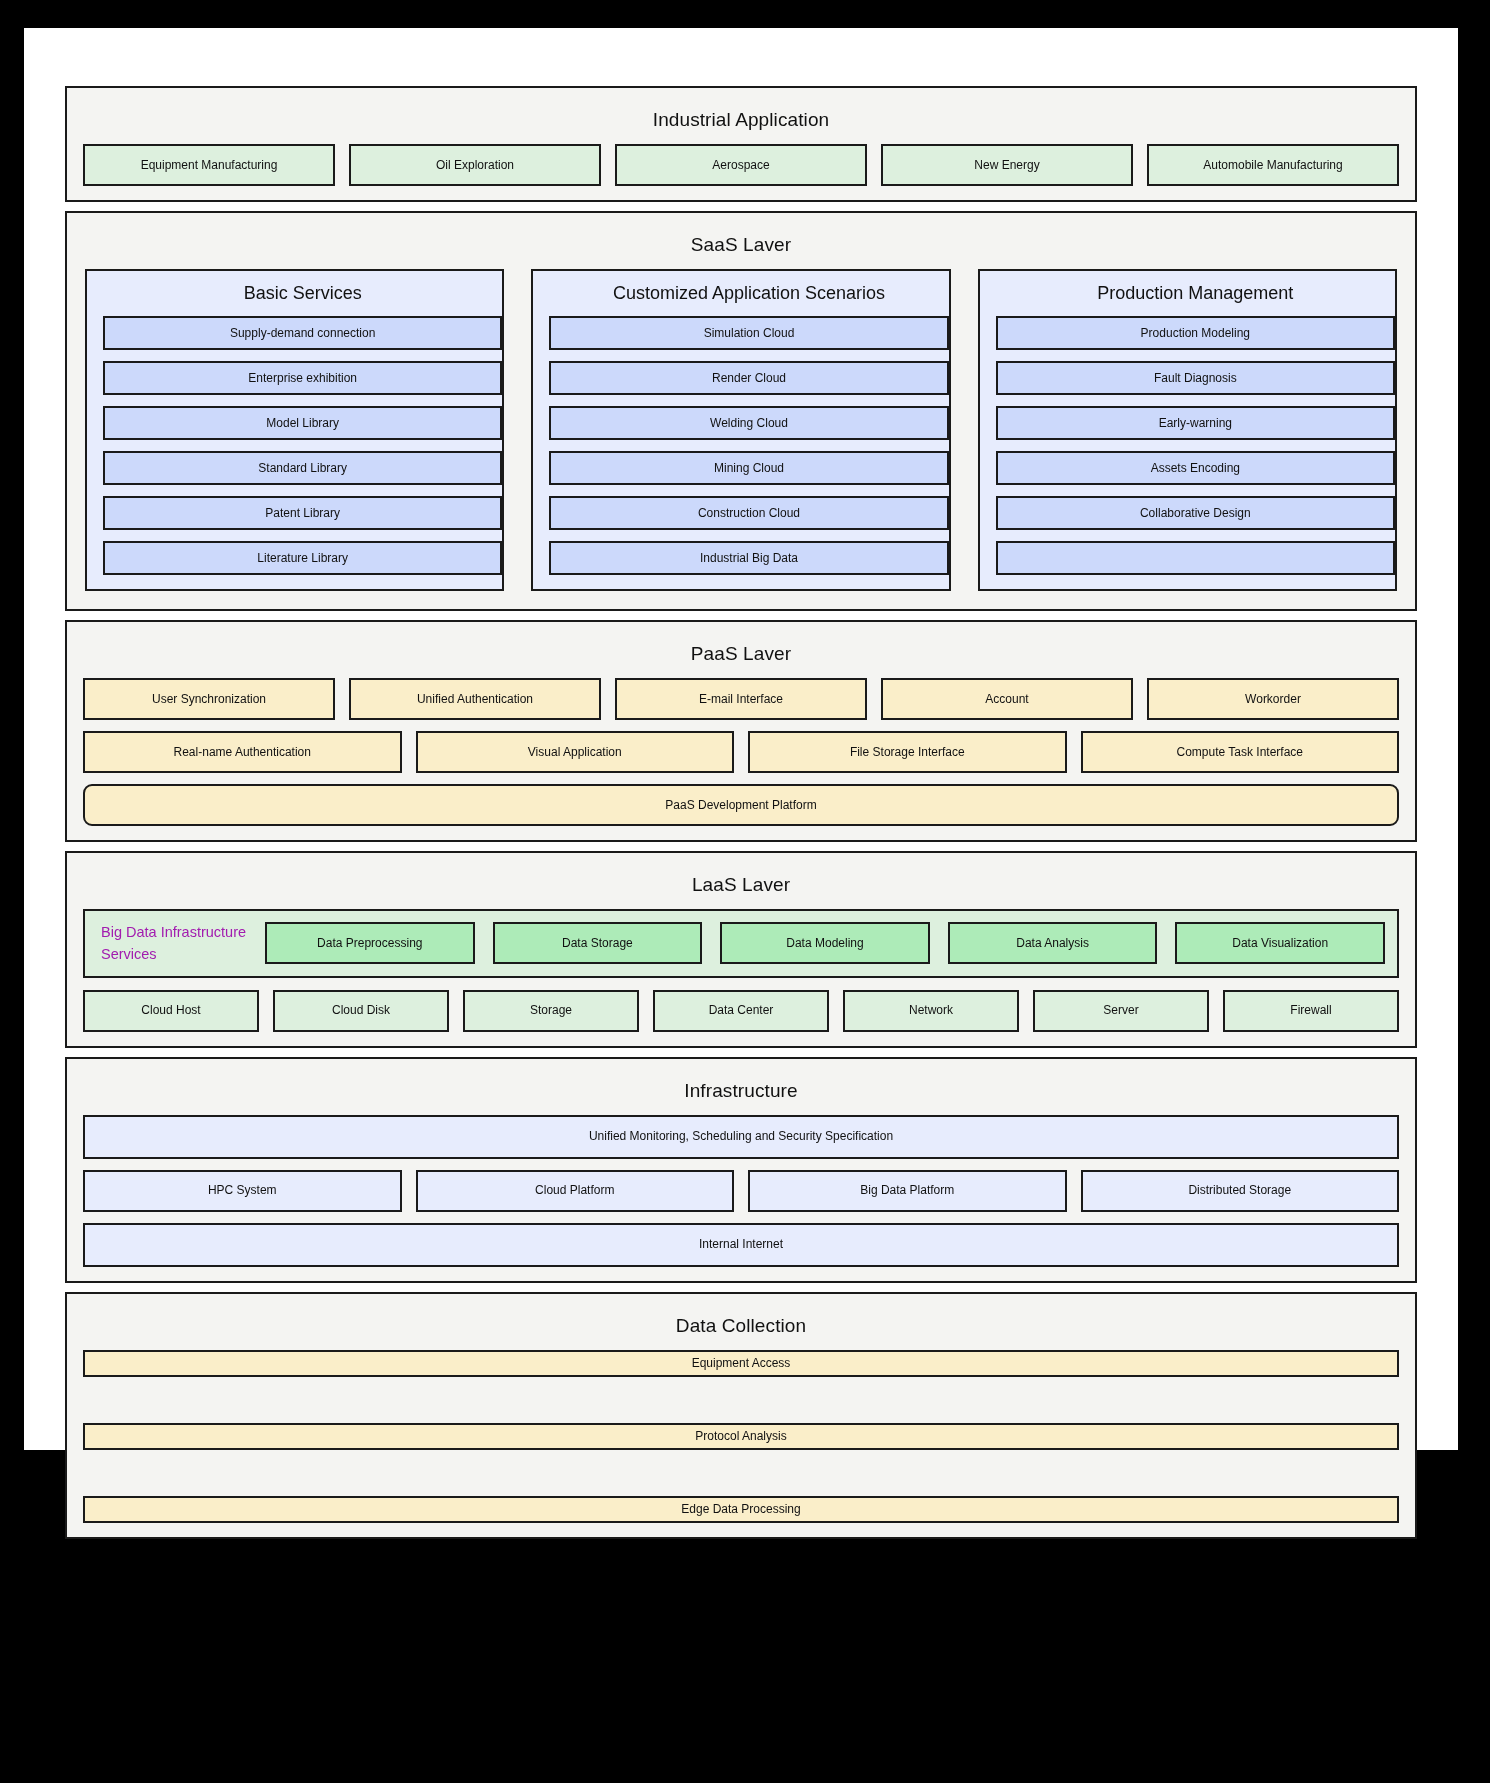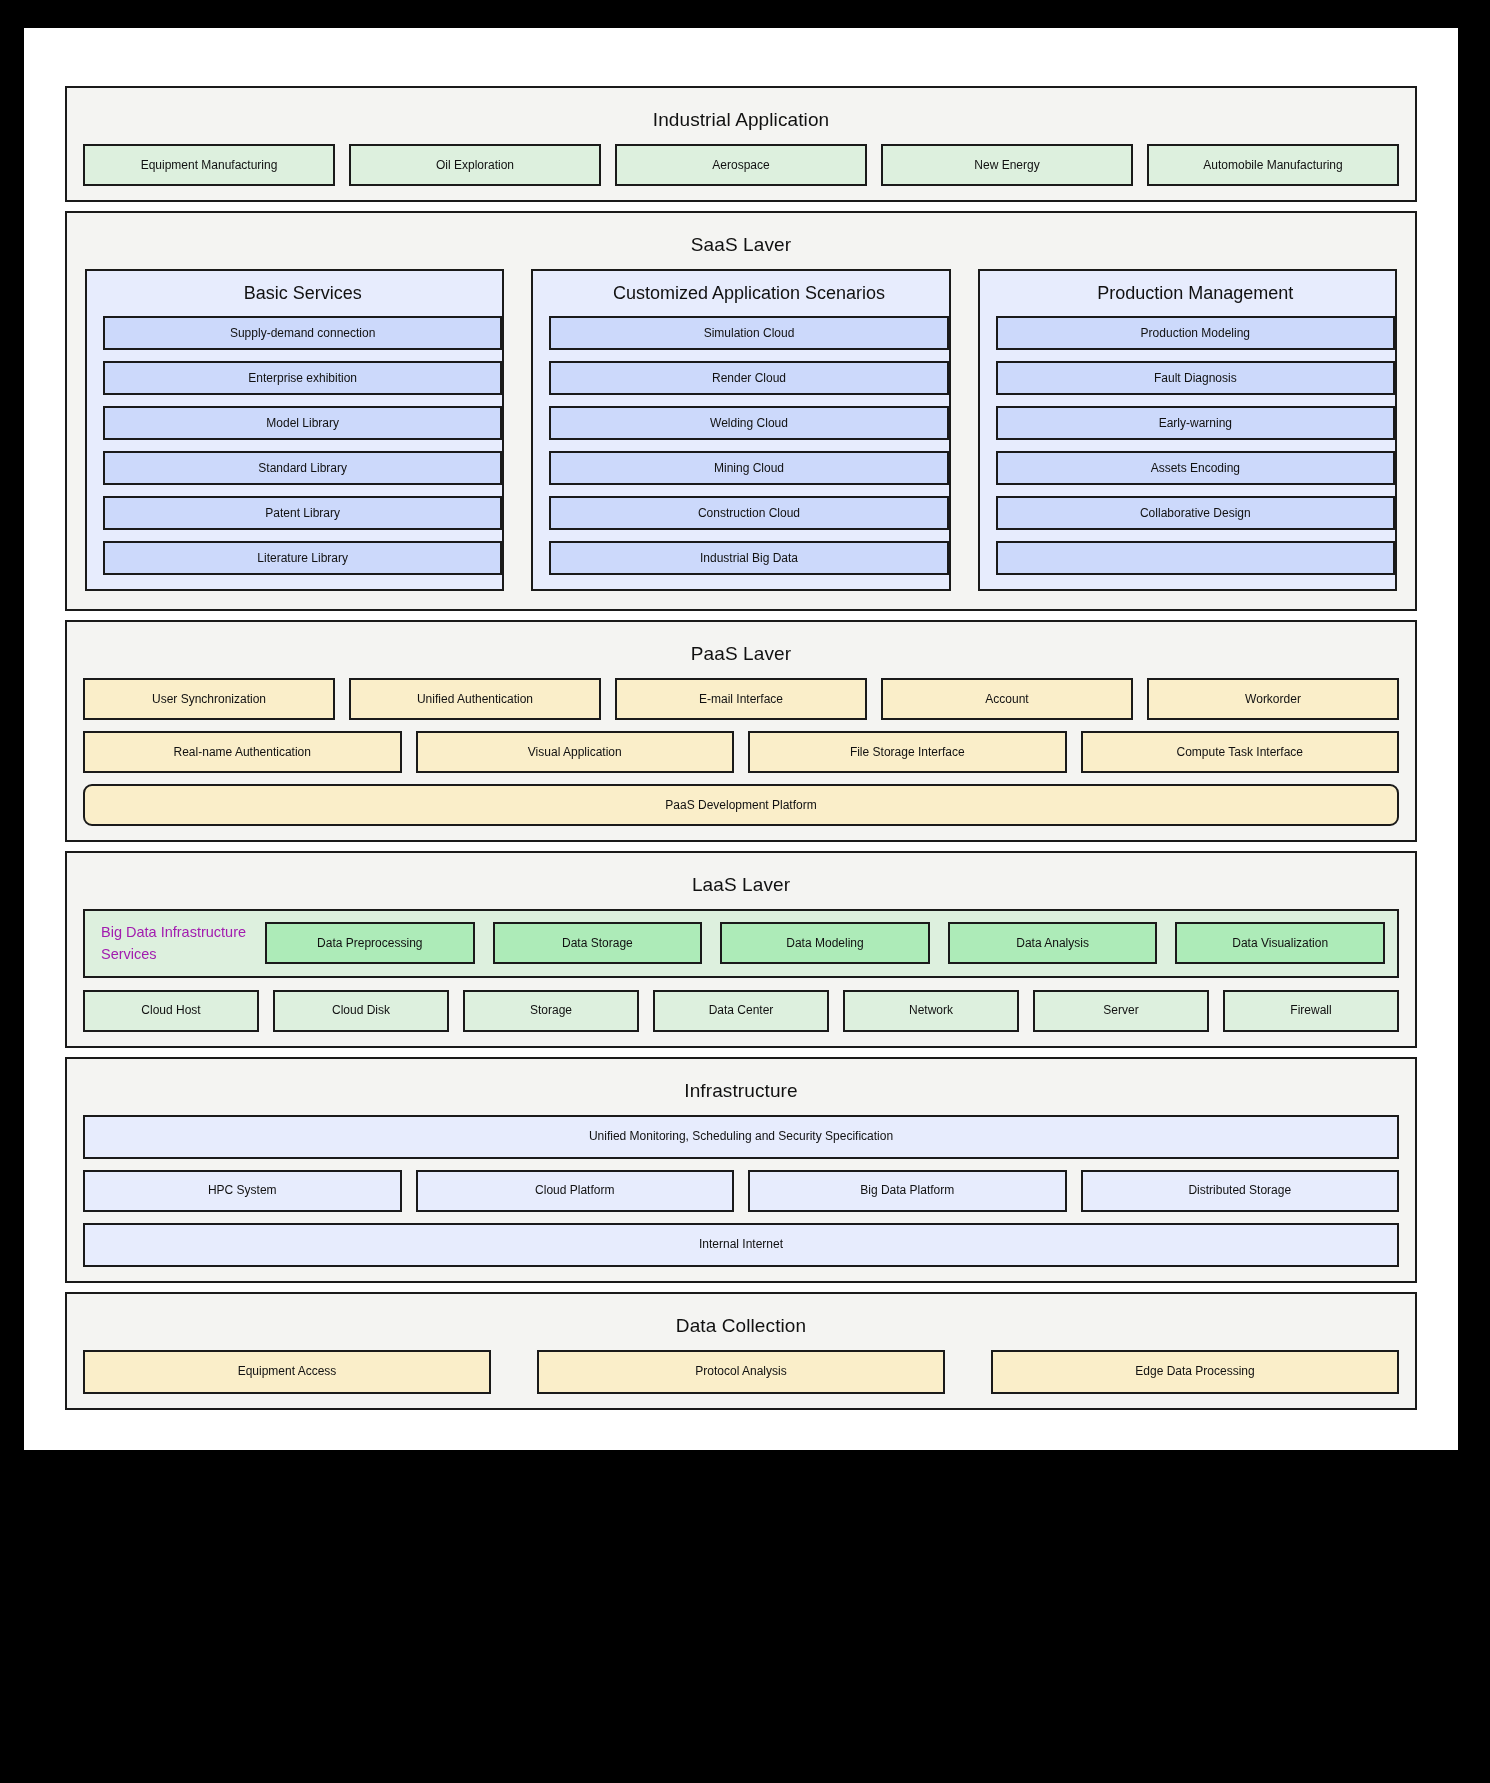--- a/index.html
+++ b/index.html
@@ -133,21 +133,21 @@
   }
   #hardware-row > .node { height: 42px; }
   #hardware-row { }
 
   
   .infra-rows { display: flex; flex-direction: column; gap: 11px; }
   .infra-full { height: 44px; }
   #infra-row2 > .node { height: 42px; }
 
   
-  #datacollect-row { gap: 46px; }
+  #datacollect-row { gap: 46px; flex-direction: column; }
   #datacollect-row > .node { height: 44px; }
 </style>
 </head>
 <body>
 
 <div class="canvas">
   <div class="diagram">
 
     <div class="layer">
       <div class="layer-title">Industrial Application</div>

